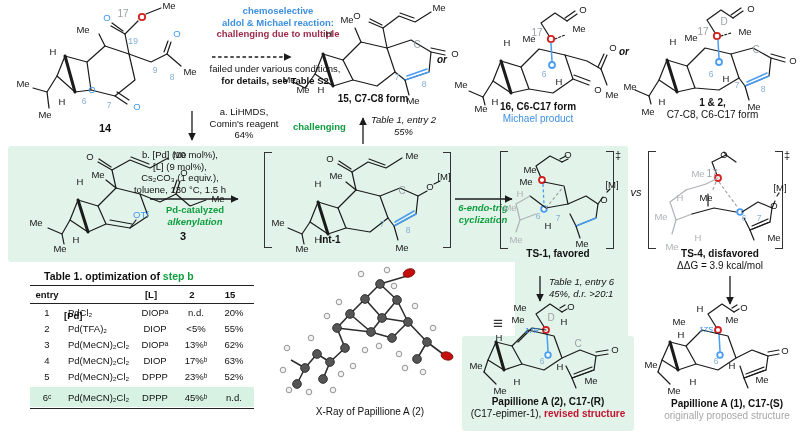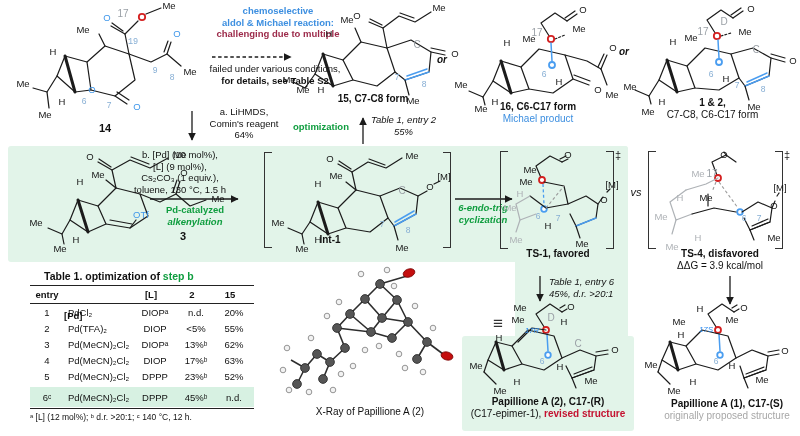--- a/index.html
+++ b/index.html
@@ -166,21 +166,21 @@
         <span class="lab n" style="left: 114px; top: 77px;">7</span>
         <span class="lab n" style="left: 141px; top: 84px;">8</span>
         <span class="lab " style="left: 130px; top: 101px;">Me</span>
         <span class="lab " style="left: 6px; top: 80px;">Me</span>
         <span class="lab " style="left: 20px; top: 90px;">Me</span>
         <span class="lab " style="left: 38px; top: 90px;">H</span>
       </div>
   </div>
   <div class="cap-line" style="left:285px;top:93px;width:176px;"><span class="bold">15, C7-C8 form</span></div>
 
-  <div class="arrowtxt greentxt bold" style="left:293px;top:121px;">optimization</div>
+  <div class="arrowtxt greentxt bold" style="left:293px;top:121px;">challenging</div>
   <div class="arrowtxt it" style="left:371px;top:114px;">Table 1, entry 2</div>
   <div class="arrowtxt it" style="left:394px;top:126px;">55%</div>
 
   <div class="blk" style="left:455px;top:3px;width:165px;height:100px;">
     <svg width="165" height="100">
       <path class="bond" d="M66,64 L84,46 L110,52 L118,76 L98,90 L74,86 Z"></path>
       <path class="bond" d="M66,64 L46,58 L38,78 L56,90 L74,86"></path>
       <path class="wedge" d="M46,58 L56,90"></path>
       <path class="bond" d="M96,36 L86,20 L100,10 L112,18"></path>
       <path class="bond" d="M112,18 L122,11"></path>
@@ -474,21 +474,20 @@
         <div class="c5">52%</div>
       </div>
     <div class="trow hl">
         <div class="c1">6ᶜ</div>
         <div class="c2">Pd(MeCN)₂Cl₂</div>
         <div class="c3">DPPP</div>
         <div class="c4">45%ᵇ</div>
         <div class="c5">n.d.</div>
       </div>
     <div class="tbot"></div>
-    <div class="footnote">ᵃ [L] (12 mol%); ᵇ d.r. &gt;20:1; ᶜ 140 °C, 12 h.</div>
   </div>
 
   <div class="blk" style="left:275px;top:262px;width:210px;height:142px;">
     <svg width="210" height="142">
       <g stroke="#2d2d2d" stroke-width="1.6">
         <line x1="105" y1="22" x2="90" y2="37"></line>
           <line x1="105" y1="22" x2="122" y2="38"></line>
         <line x1="105" y1="22" x2="132" y2="14"></line>
           <line x1="90" y1="37" x2="75" y2="52"></line>
         <line x1="90" y1="37" x2="107" y2="56"></line>

